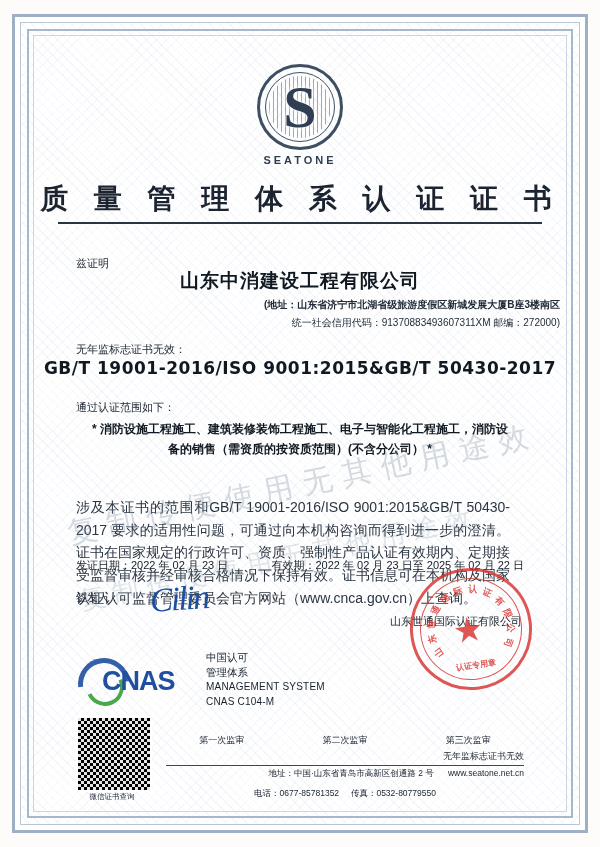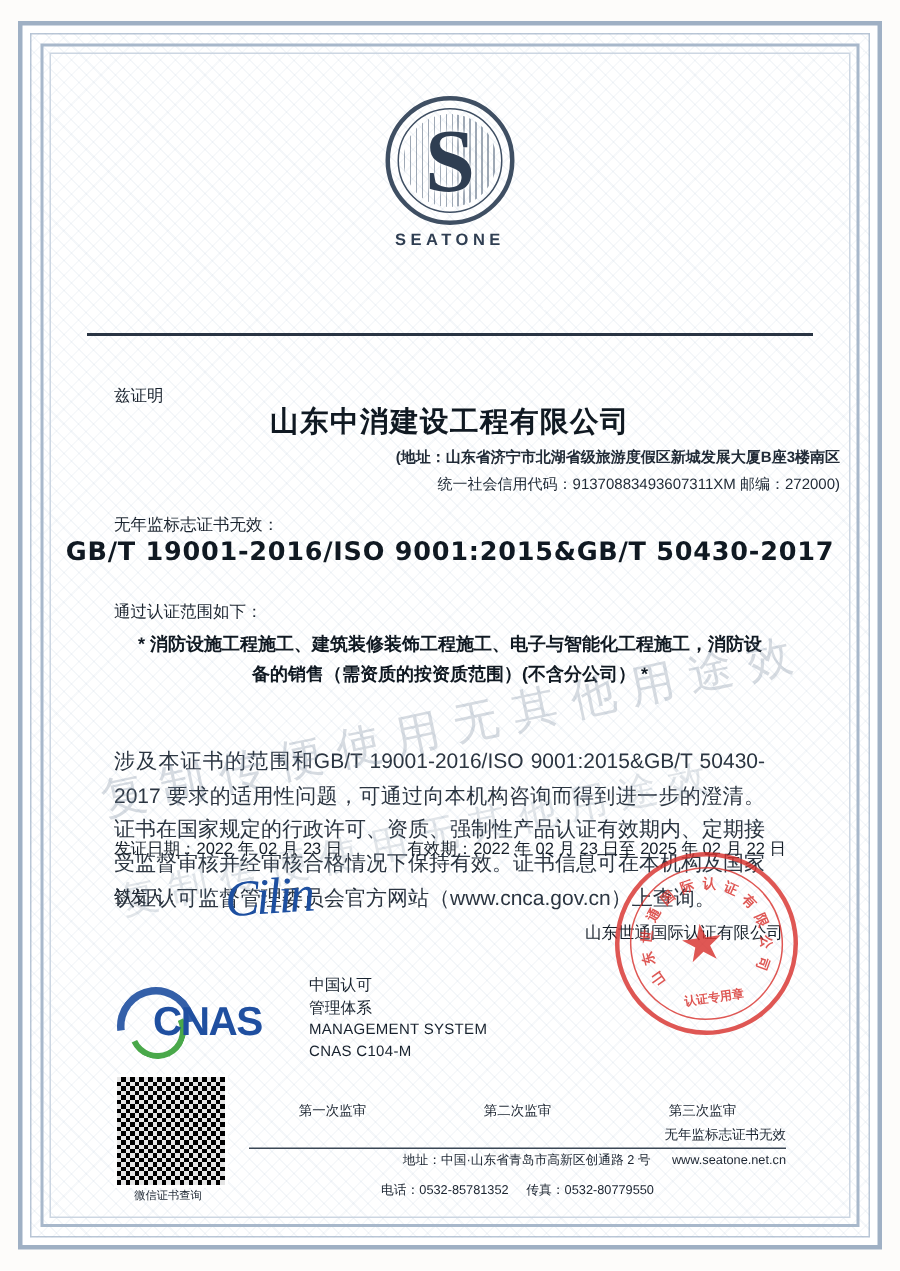--- a/index.html
+++ b/index.html
@@ -485,20 +485,21 @@
 
   <div class="content">
 
     <div class="logo-wrap">
       <div class="logo-mark">
         <div class="logo-s">S</div>
       </div>
       <div class="logo-text">SEATONE</div>
     </div>
 
+    <div class="cert-title">质 量 管 理 体 系 认 证 证 书</div>
     <div class="title-rule"></div>
 
 
     <div class="lbl hereby">兹证明</div>
     <div class="company">山东中消建设工程有限公司</div>
     <div class="addr">(地址：山东省济宁市北湖省级旅游度假区新城发展大厦B座3楼南区</div>
     <div class="credit">统一社会信用代码：91370883493607311XM  邮编：272000)</div>
 
     <div class="lbl std-label">无年监标志证书无效：</div>
     <div class="standard">GB/T 19001-2016/ISO 9001:2015&amp;GB/T 50430-2017</div>
@@ -573,19 +574,19 @@
       <div class="surv-line"></div>
     </div>
 
     <div class="addr-line">
       <span>地址：中国·山东省青岛市高新区创通路 2 号</span>
       &nbsp;&nbsp;&nbsp;&nbsp;
       <span>www.seatone.net.cn</span>
     </div>
 
     <div class="tel-line">
-      <span>电话：</span><span>0532-85781352</span>
+      <span>电话：</span><span>0677-85781352</span>
       &nbsp;&nbsp;&nbsp;
       <span>传真：</span><span>0532-80779550</span>
     </div>
 
   </div>
 </div>
 
 </body></html>

